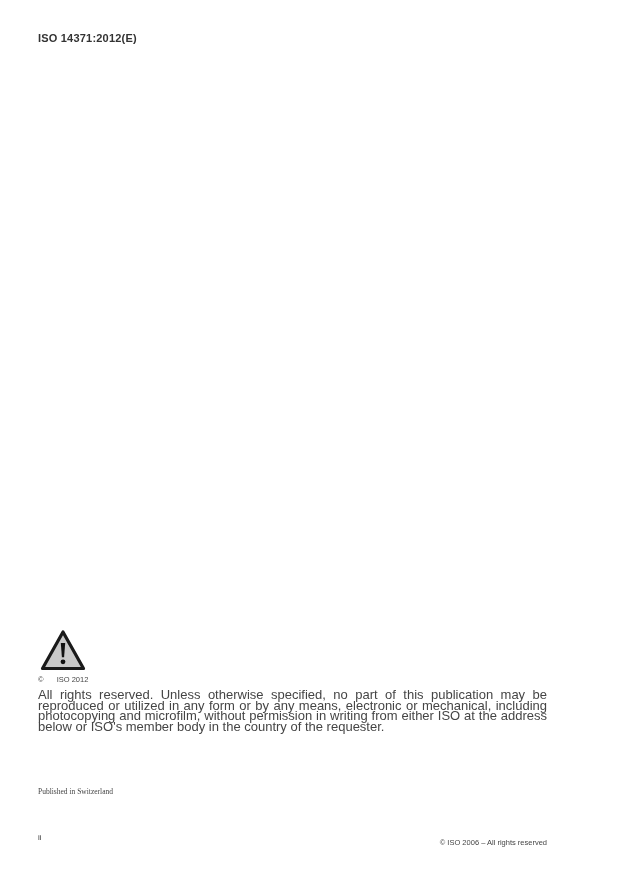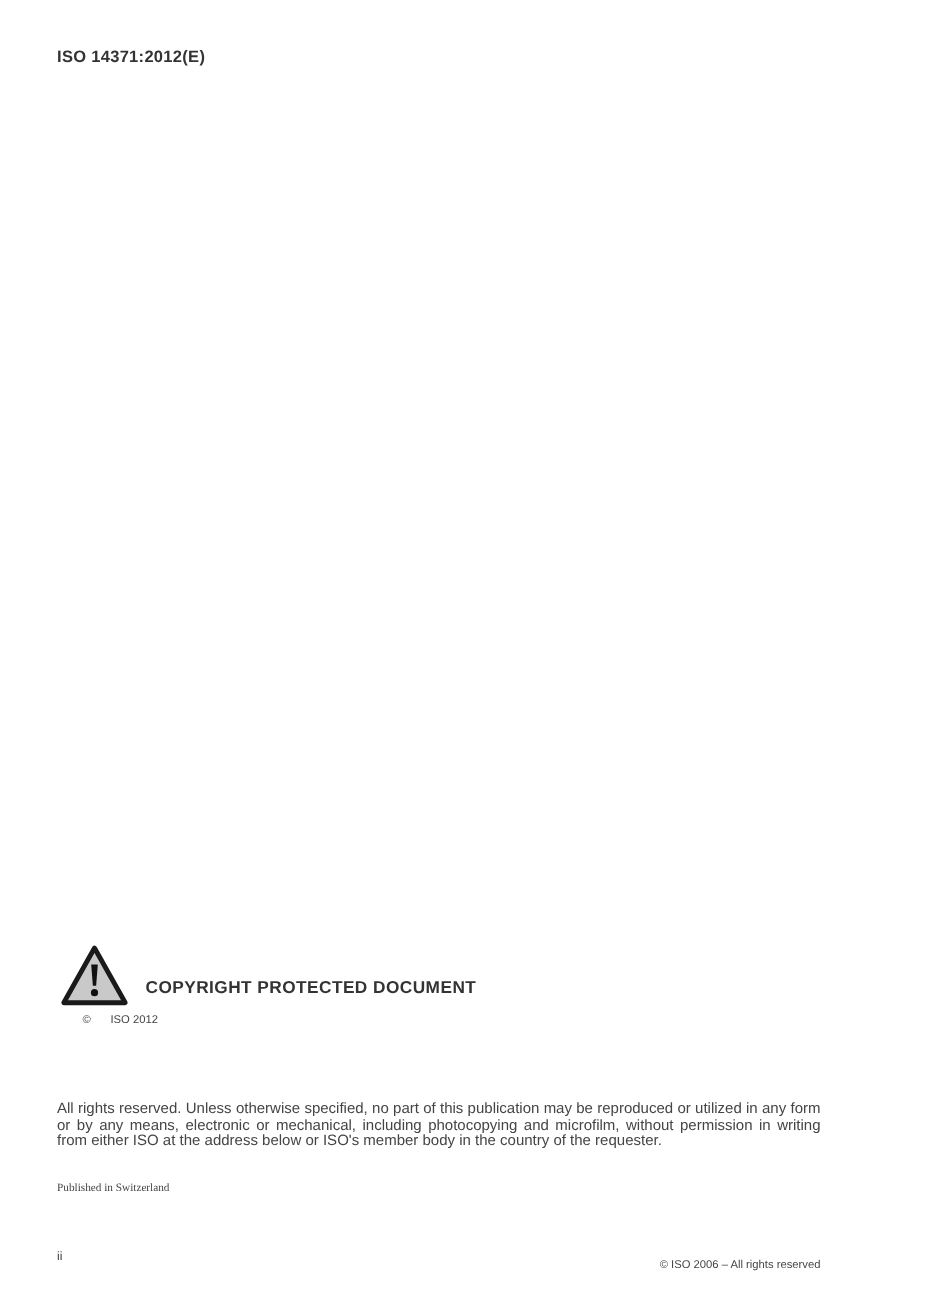--- a/index.html
+++ b/index.html
@@ -35,36 +35,35 @@
     position: absolute;
     left: 97px;
     top: 653px;
     font-size: 11.5px;
     font-weight: bold;
     color: #333333;
     letter-spacing: 0.3px;
   }
   .copyright-line {
     position: absolute;
-    left: 55px;
+    left: 38px;
     top: 675px;
     font-size: 7.5px;
     line-height: 9px;
   }
   .copyright-line .mark { display: inline-block; }
   .copyright-line .owner { display: inline-block; margin-left: 11px; }
   .copyright-notice {
     position: absolute;
     left: 38px;
     top: 690px;
     width: 509px;
-    font-size: 10px;
+    font-size: 13px;
     line-height: 10.5px;
     text-align: justify;
-    margin-top: 45px;
   }
   .address-block {
     position: absolute;
     left: 53px;
     top: 725px;
     font-size: 7.5px;
     line-height: 10.2px;
   }
   .published-line {
     position: absolute;
@@ -97,21 +96,20 @@
   <div class="doc-header">ISO 14371:2012(E)</div>
 
   <div class="warning-triangle">
     <svg width="48" height="45" viewBox="0 0 48 45" xmlns="http://www.w3.org/2000/svg">
       <path d="M24 4 L44.5 40.5 L3.5 40.5 Z" fill="#c9c9c9" stroke="#1a1a1a" stroke-width="3.2" stroke-linejoin="round"></path>
       <path d="M21.8 15 h4.4 l-1.1 14.2 h-2.2 Z" fill="#111111"></path>
       <circle cx="24" cy="33.8" r="2.4" fill="#111111"></circle>
     </svg>
   </div>
 
-  <div class="copyright-heading">COPYRIGHT PROTECTED DOCUMENT</div>
 
   <div class="copyright-line">
     <span class="mark">©</span>
     <span class="owner">ISO 2012</span>
   </div>
 
   <div class="copyright-notice">All rights reserved. Unless otherwise specified, no part of this publication may be reproduced or utilized in any form or by any means, electronic or mechanical, including photocopying and microfilm, without permission in writing from either ISO at the address below or ISO's member body in the country of the requester.</div>
 
 
   <div class="published-line">Published in Switzerland</div>

